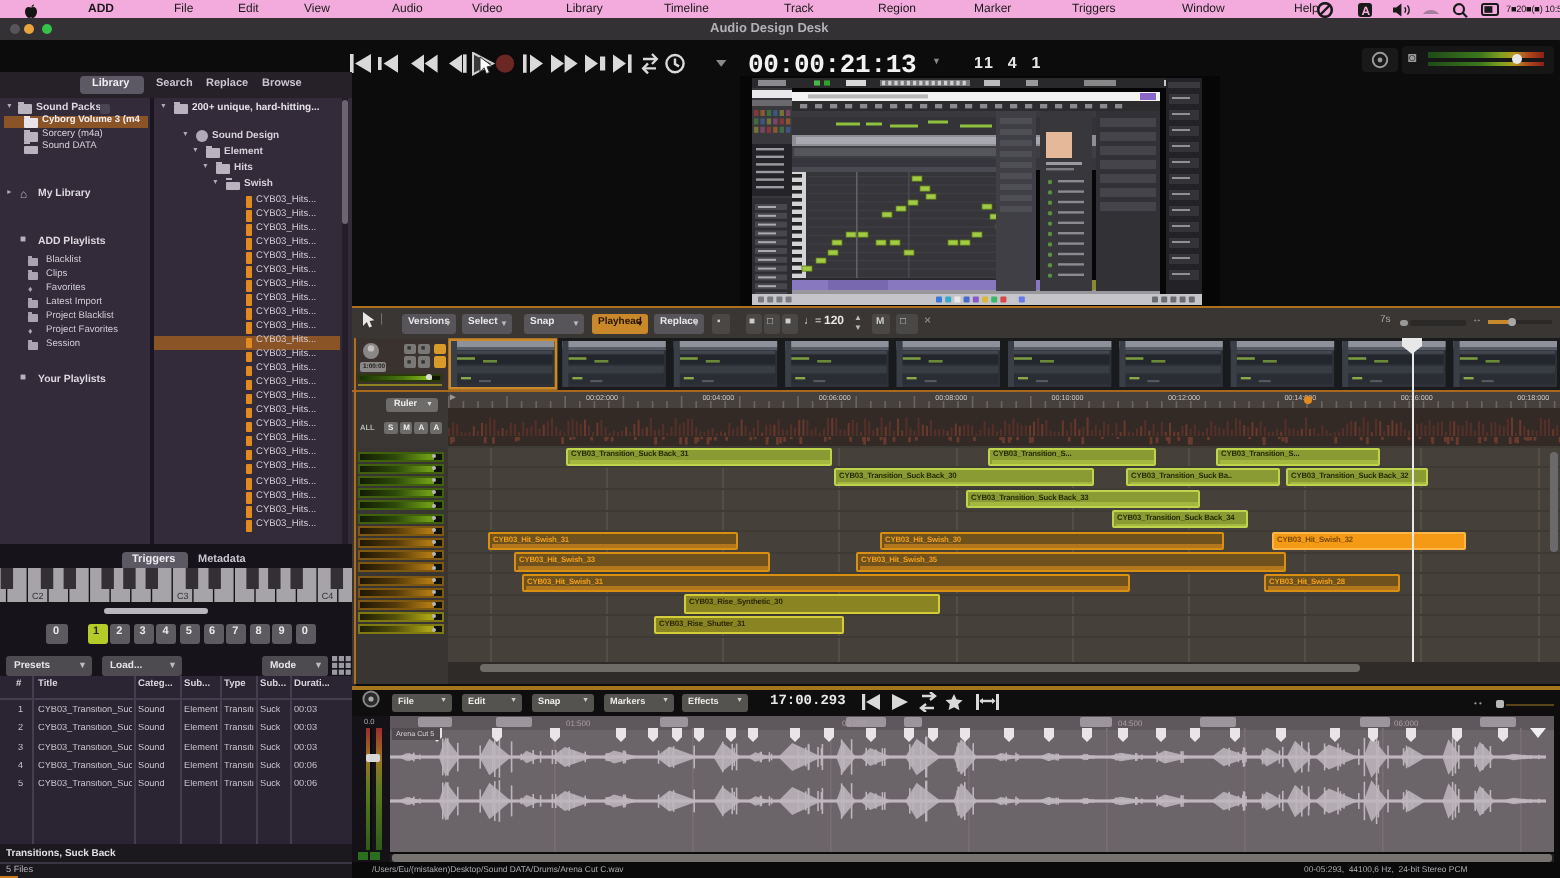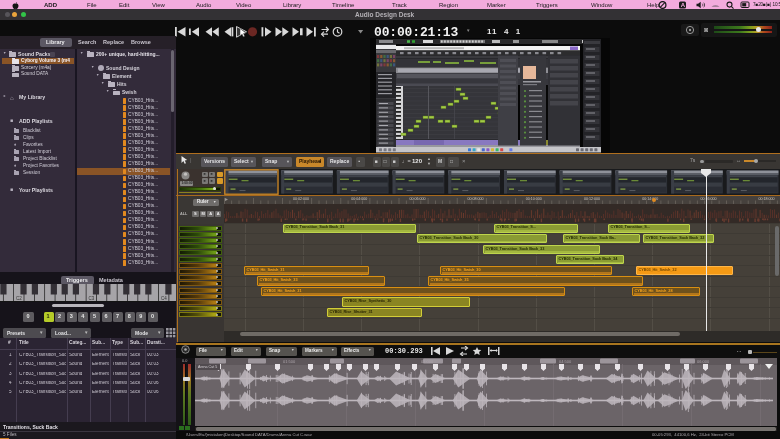--- a/index.html
+++ b/index.html
@@ -1426,21 +1426,21 @@
 <div style="position:absolute;left:255px;top:349px;font-size:3.6px;color:#ccc;font-weight:400;white-space:nowrap;line-height:1;">▼</div>
 <div style="position:absolute;left:266px;top:346.5px;width:31px;height:9px;background:#55534f;border-radius:1.5px;"></div>
 <div style="position:absolute;left:269px;top:348.8px;font-size:4.6px;color:#ececec;font-weight:700;white-space:nowrap;line-height:1;">Snap</div>
 <div style="position:absolute;left:291px;top:349px;font-size:3.6px;color:#ccc;font-weight:400;white-space:nowrap;line-height:1;">▼</div>
 <div style="position:absolute;left:302px;top:346.5px;width:35px;height:9px;background:#55534f;border-radius:1.5px;"></div>
 <div style="position:absolute;left:305px;top:348.8px;font-size:4.6px;color:#ececec;font-weight:700;white-space:nowrap;line-height:1;">Markers</div>
 <div style="position:absolute;left:331px;top:349px;font-size:3.6px;color:#ccc;font-weight:400;white-space:nowrap;line-height:1;">▼</div>
 <div style="position:absolute;left:341px;top:346.5px;width:33px;height:9px;background:#55534f;border-radius:1.5px;"></div>
 <div style="position:absolute;left:344px;top:348.8px;font-size:4.6px;color:#ececec;font-weight:700;white-space:nowrap;line-height:1;">Effects</div>
 <div style="position:absolute;left:368px;top:349px;font-size:3.6px;color:#ccc;font-weight:400;white-space:nowrap;line-height:1;">▼</div>
-<div style="position:absolute;left:385px;top:347.5px;font-size:7px;color:#e8e8e8;font-weight:700;white-space:nowrap;line-height:1;font-family:'Liberation Mono',monospace;">00:30.293</div>
+<div style="position:absolute;left:385px;top:347.5px;font-size:7px;color:#e8e8e8;font-weight:700;white-space:nowrap;line-height:1;font-family:'Liberation Mono',monospace;">17:00.293</div>
 <svg style="position:absolute;left:430px;top:346px" width="70" height="10">
     <g fill="#d9d9d9">
       <path d="M1 1h1.6v8H1z"></path>
       <path d="M10 1 3 5l7 4z"></path>
       <path d="M16 1l8 4-8 4z"></path>
       <g stroke="#d9d9d9" stroke-width="1.2" fill="none">
         <path d="M31 2h6M37 8h-6"></path>
         <path d="M35 0l2.5 2L35 4M33 6l-2.5 2L33 10"></path>
       </g>
       <path d="M47 1l1.3 2.8 3 .3-2.2 2 .6 3L47 7.6 44.3 9l.6-3-2.2-2 3-.3z"></path>

